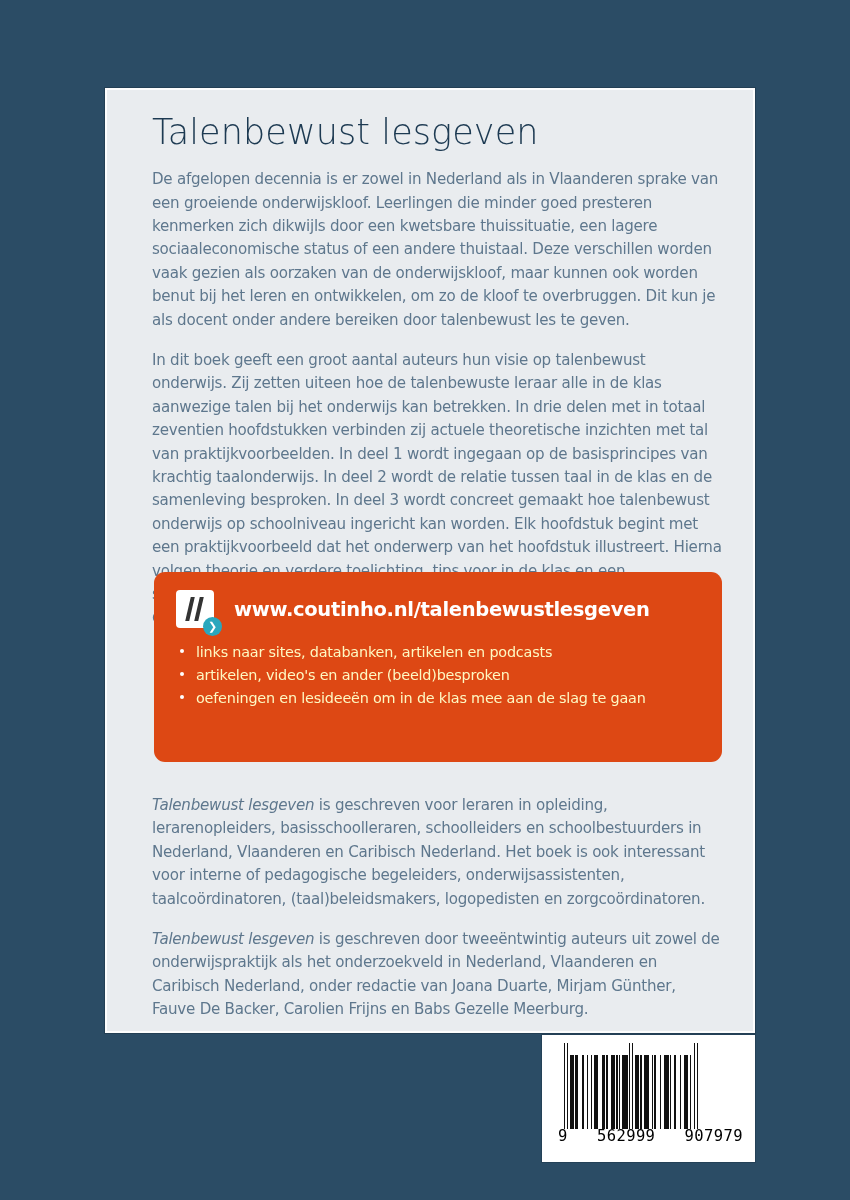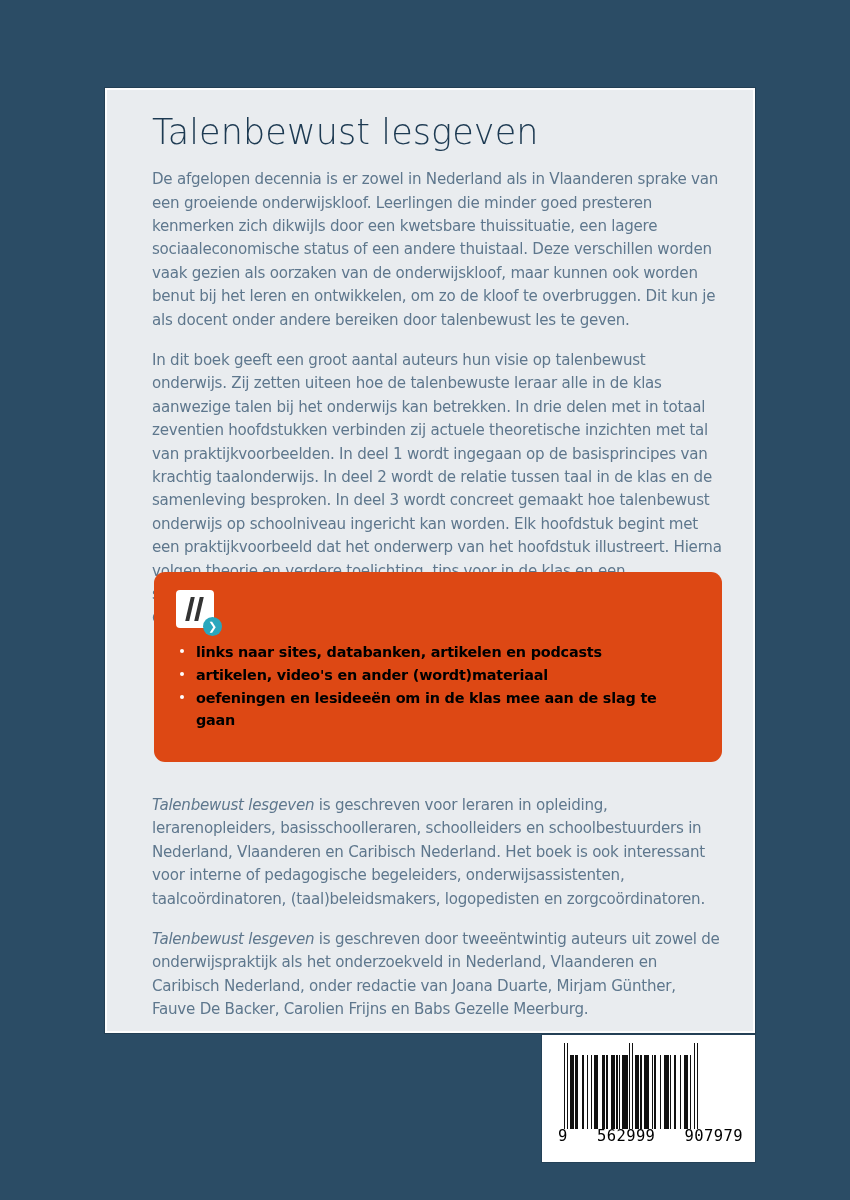--- a/index.html
+++ b/index.html
@@ -125,23 +125,23 @@
     font-weight: bold;
     font-family: "DejaVu Sans", sans-serif;
     letter-spacing: -0.3px;
   }
   #promo-list {
     list-style: none;
     margin: 0;
     padding: 0;
   }
   #promo-list li {
-    color: #000000;
+    color: #fef9c3;
     font-size: 14.4px;
-    font-weight: bold;
+    font-weight: normal;
     font-family: "DejaVu Sans", sans-serif;
     letter-spacing: -0.2px;
     line-height: 1.58;
     padding-left: 20px;
     position: relative;
   }
   #promo-list li .bullet {
     position: absolute;
     left: 4px;
     top: 8px;
@@ -217,30 +217,31 @@
 
   <div id="promo-box">
 
 
     <div id="promo-url-row">
       <div id="coutinho-logo">
         <span class="bar b1"></span>
         <span class="bar b2"></span>
         <span id="play-badge">❯</span>
       </div>
+      <div id="promo-url">www.coutinho.nl/talenbewustlesgeven</div>
     </div>
 
     <ul id="promo-list">
       <li>
         <span class="bullet"></span>
         <span>links naar sites, databanken, artikelen en podcasts</span>
       </li>
       <li>
         <span class="bullet"></span>
-        <span>artikelen, video's en ander (wordt)materiaal</span>
+        <span>artikelen, video's en ander (beeld)besproken</span>
       </li>
       <li>
         <span class="bullet"></span>
         <span>oefeningen en lesideeën om in de klas mee aan de slag te gaan</span>
       </li>
     </ul>
   </div>
 
   <div style="position:absolute; left:45px; top:692px; width:570px;margin-top:12px;">
 

